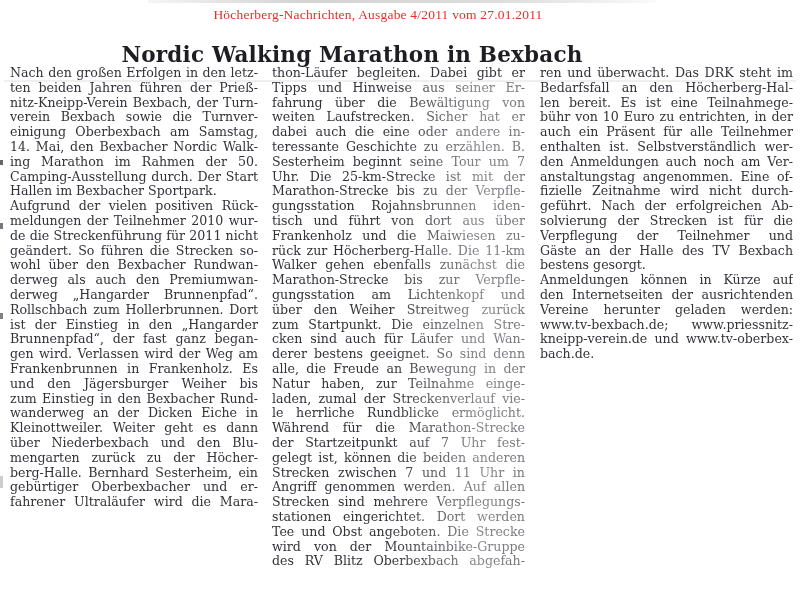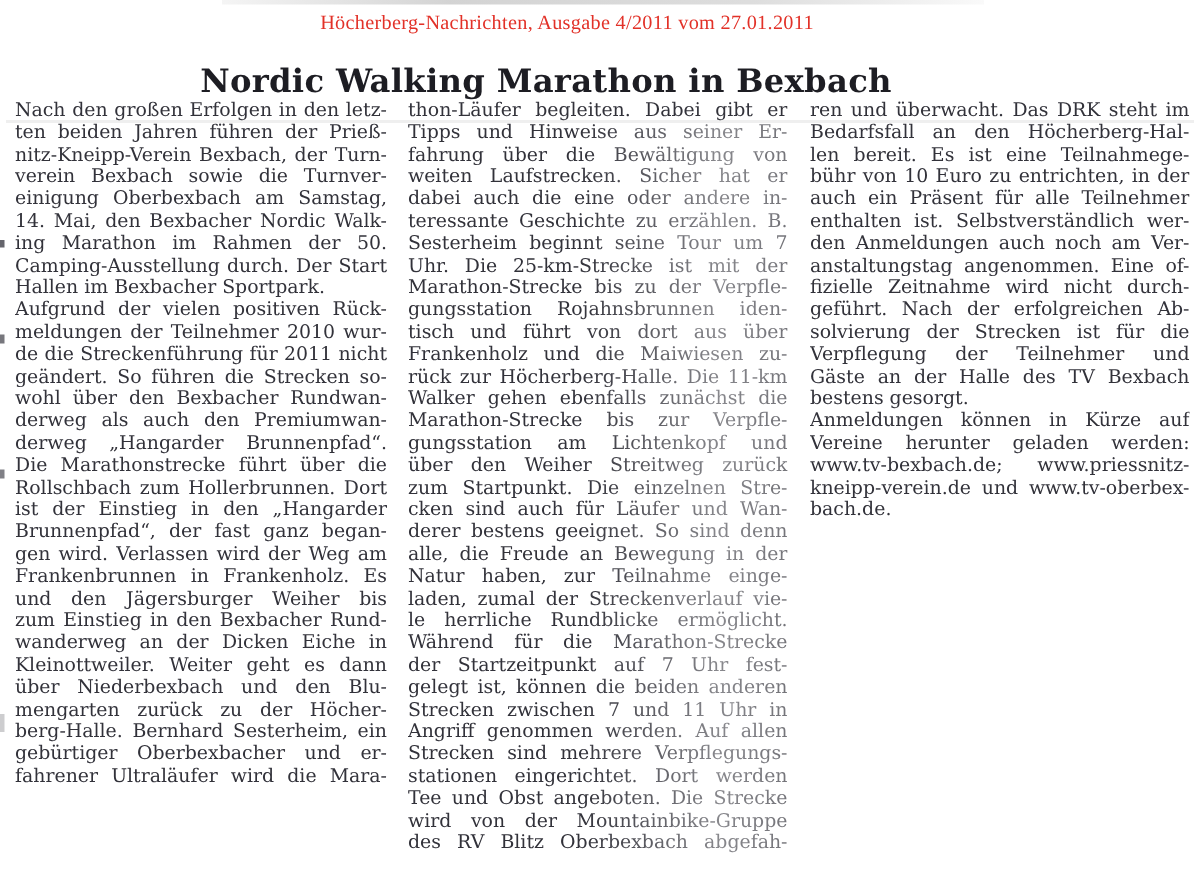--- a/index.html
+++ b/index.html
@@ -11,21 +11,21 @@
     font-family:"DejaVu Serif", serif;
   }
   .masthead {
     position:absolute; top:7px; left:0; width:756px;
     text-align:center;
     font-family:Liberation Serif, serif;
     font-size:13.5px; letter-spacing:.2px;
     color:var(--masthead-red, #e23128);
   }
   .headline {
-    position:absolute; top:42px; left:12px; width:704px; margin:0;
+    position:absolute; top:42px; left:0; width:704px; margin:0;
     text-align:center;
     font-family:"DejaVu Serif", serif;
     font-weight:bold; font-size:21.5px; letter-spacing:.2px;
     color:var(--headline-ink, #1d1d23);
   }
   .col {
     position:absolute; top:66px;
     font-size:12.6px; line-height:14.8px;
     color:var(--body-ink, #32323a);
   }
@@ -80,21 +80,20 @@
       <div class="line">ing Marathon im Rahmen der 50.</div>
       <div class="line">Camping-Ausstellung durch. Der Start</div>
       <div class="line pend">Hallen im Bexbacher Sportpark.</div>
       <div class="line">Aufgrund der vielen positiven Rück-</div>
       <div class="line">meldungen der Teilnehmer 2010 wur-</div>
       <div class="line">de die Streckenführung für 2011 nicht</div>
       <div class="line">geändert. So führen die Strecken so-</div>
       <div class="line">wohl über den Bexbacher Rundwan-</div>
       <div class="line">derweg als auch den Premiumwan-</div>
       <div class="line">derweg „Hangarder Brunnenpfad“.</div>
-      <div class="line">Die Marathonstrecke führt über die</div>
       <div class="line">Rollschbach zum Hollerbrunnen. Dort</div>
       <div class="line">ist der Einstieg in den „Hangarder</div>
       <div class="line">Brunnenpfad“, der fast ganz began-</div>
       <div class="line">gen wird. Verlassen wird der Weg am</div>
       <div class="line">Frankenbrunnen in Frankenholz. Es</div>
       <div class="line">und den Jägersburger Weiher bis</div>
       <div class="line">zum Einstieg in den Bexbacher Rund-</div>
       <div class="line">wanderweg an der Dicken Eiche in</div>
       <div class="line">Kleinottweiler. Weiter geht es dann</div>
       <div class="line">über Niederbexbach und den Blu-</div>
@@ -148,20 +147,21 @@
       <div class="line">enthalten ist. Selbstverständlich wer-</div>
       <div class="line">den Anmeldungen auch noch am Ver-</div>
       <div class="line">anstaltungstag angenommen. Eine of-</div>
       <div class="line">fizielle Zeitnahme wird nicht durch-</div>
       <div class="line">geführt. Nach der erfolgreichen Ab-</div>
       <div class="line">solvierung der Strecken ist für die</div>
       <div class="line">Verpflegung der Teilnehmer und</div>
       <div class="line">Gäste an der Halle des TV Bexbach</div>
       <div class="line pend">bestens gesorgt.</div>
       <div class="line">Anmeldungen können in Kürze auf</div>
+      <div class="line">den Internetseiten der ausrichtenden</div>
       <div class="line">Vereine herunter geladen werden:</div>
       <div class="line">www.tv-bexbach.de; www.priessnitz-</div>
       <div class="line">kneipp-verein.de und www.tv-oberbex-</div>
       <div class="line pend">bach.de.</div>
     </div>
 
   <div class="fade-overlay"></div>
 
   <div class="edge-mark m1"></div>
   <div class="edge-mark m2"></div>

